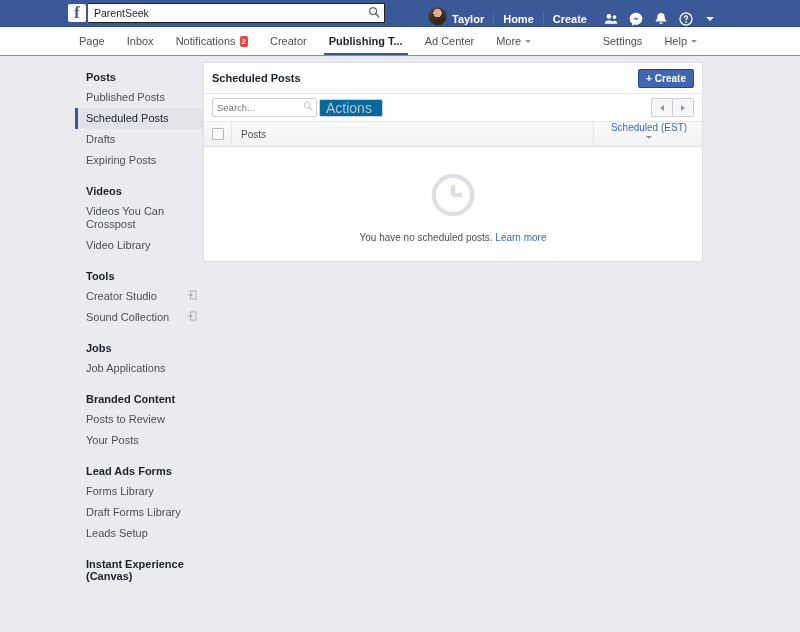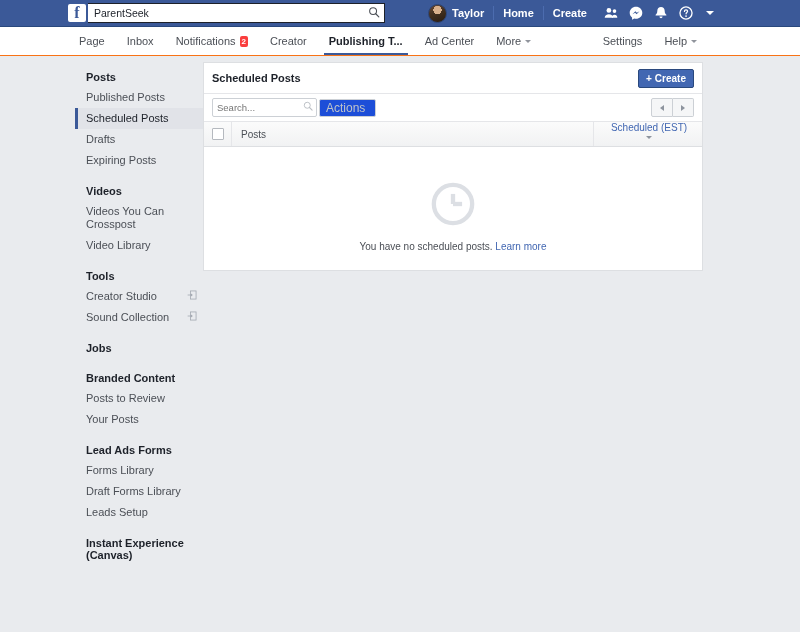--- a/index.html
+++ b/index.html
@@ -30,21 +30,21 @@
   .searchbox{
     width:268px;height:18px;border:1px solid #1d2129;border-left:none;
     background:#fff;padding:0 22px 0 6px;
     font-family:"Liberation Sans", sans-serif;font-size:10.5px;color:#1d2129;
     line-height:18px;box-sizing:content-box;outline:none;
   }
   .search-ico{
     position:absolute;right:5px;top:3px;width:12px;height:12px;
   }
   .nav-right{
-    position:absolute;right:86px;top:0;height:26px;display:flex;align-items:center;
+    position:absolute;right:86px;top:0;height:26px;display:flex;align-items:flex-end;
   }
   .avatar{
     width:17px;height:17px;border-radius:50%;
     background:
       radial-gradient(circle at 50% 30%, #d9b08c 0 28%, rgba(0,0,0,0) 29%),
       linear-gradient(160deg,#6b4a36 0%,#43301f 45%,#2b1d12 100%);
     border:1px solid #2d4373;margin-right:5px;flex:none;
   }
   .nav-txt{
     color:#fff;font-weight:bold;font-size:11px;padding:0 9px;
@@ -115,22 +115,22 @@
     border-bottom:1px solid #e5e6e9;position:relative;
   }
   .tb-search{position:relative;}
   .tb-search input{
     width:82px;height:15px;border:1px solid #ccd0d5;border-radius:2px;background:#fff;
     font-size:9.5px;color:#4b4f56;padding:1px 17px 1px 4px;line-height:15px;
     font-family:"Liberation Sans", sans-serif;outline:none;
   }
   .tb-search .mag{position:absolute;right:4px;top:3px;width:10px;height:10px;opacity:.6;}
   .btn-actions{
-    background:#1d4ed8;border:1px solid #ccd0d5;border-radius:2px;color:#bec3c9;
-    font-size:12px;padding:2px 6px;line-height:12px;display:flex;align-items:flex-end;gap:4px;
+    background:#0369a1;border:1px solid #ccd0d5;border-radius:2px;color:#bec3c9;
+    font-size:14px;padding:2px 6px;line-height:12px;display:flex;align-items:flex-end;gap:4px;
     font-family:"Liberation Sans", sans-serif;
   }
   .pager{position:absolute;right:8px;display:flex;}
   .pbtn{
     width:20px;height:17px;background:#f5f6f7;border:1px solid #ccd0d5;
     display:flex;align-items:center;justify-content:center;
   }
   .pbtn.l{border-radius:2px 0 0 2px;}
   .pbtn.r{border-radius:0 2px 2px 0;border-left:none;}
   .tri-l{width:0;height:0;border-top:3.5px solid transparent;border-bottom:3.5px solid transparent;border-right:4px solid #8d949e;}
@@ -146,21 +146,20 @@
     width:92px;display:flex;align-items:center;justify-content:space-between;
     padding:0 7px 7px 9px;font-size:10px;color:#4267b2;flex-direction:column;
   }
   .th-sched .mini-caret{
     width:0;height:0;border-left:3px solid transparent;border-right:3px solid transparent;
     border-top:3.5px solid #8d949e;
   }
   .empty{
     height:80px;display:flex;flex-direction:column;align-items:center;justify-content:center;
     padding:20px 0 14px;
-    margin-top:9px;
   }
   .clock{width:46px;height:46px;margin-bottom:14px;}
   .empty-txt{font-size:10px;color:#4b4f56;}
   .empty-txt a{color:#4267b2;text-decoration:none;}
 </style>
 </head>
 <body>
 
 <div class="topbar">
   <div class="fb-logo">f</div>
@@ -276,20 +275,23 @@
     <div class="side-item">
       <span>Sound Collection</span>
       <svg class="ext-ico" viewBox="0 0 16 16">
         <rect x="5.5" y="1.5" width="9" height="13" fill="none" stroke="#8d949e" stroke-width="1.3"></rect>
         <line x1="1" y1="8" x2="8.5" y2="8" stroke="#8d949e" stroke-width="1.3"></line>
         <path d="M6 5.2 9 8l-3 2.8z" fill="#8d949e"></path>
       </svg>
     </div>
 
     <div class="side-head">Jobs</div>
+    <div class="side-item">
+      <span>Job Applications</span>
+    </div>
 
     <div class="side-head">Branded Content</div>
     <div class="side-item">
       <span>Posts to Review</span>
     </div>
     <div class="side-item">
       <span>Your Posts</span>
     </div>
 
     <div class="side-head">Lead Ads Forms</div>

